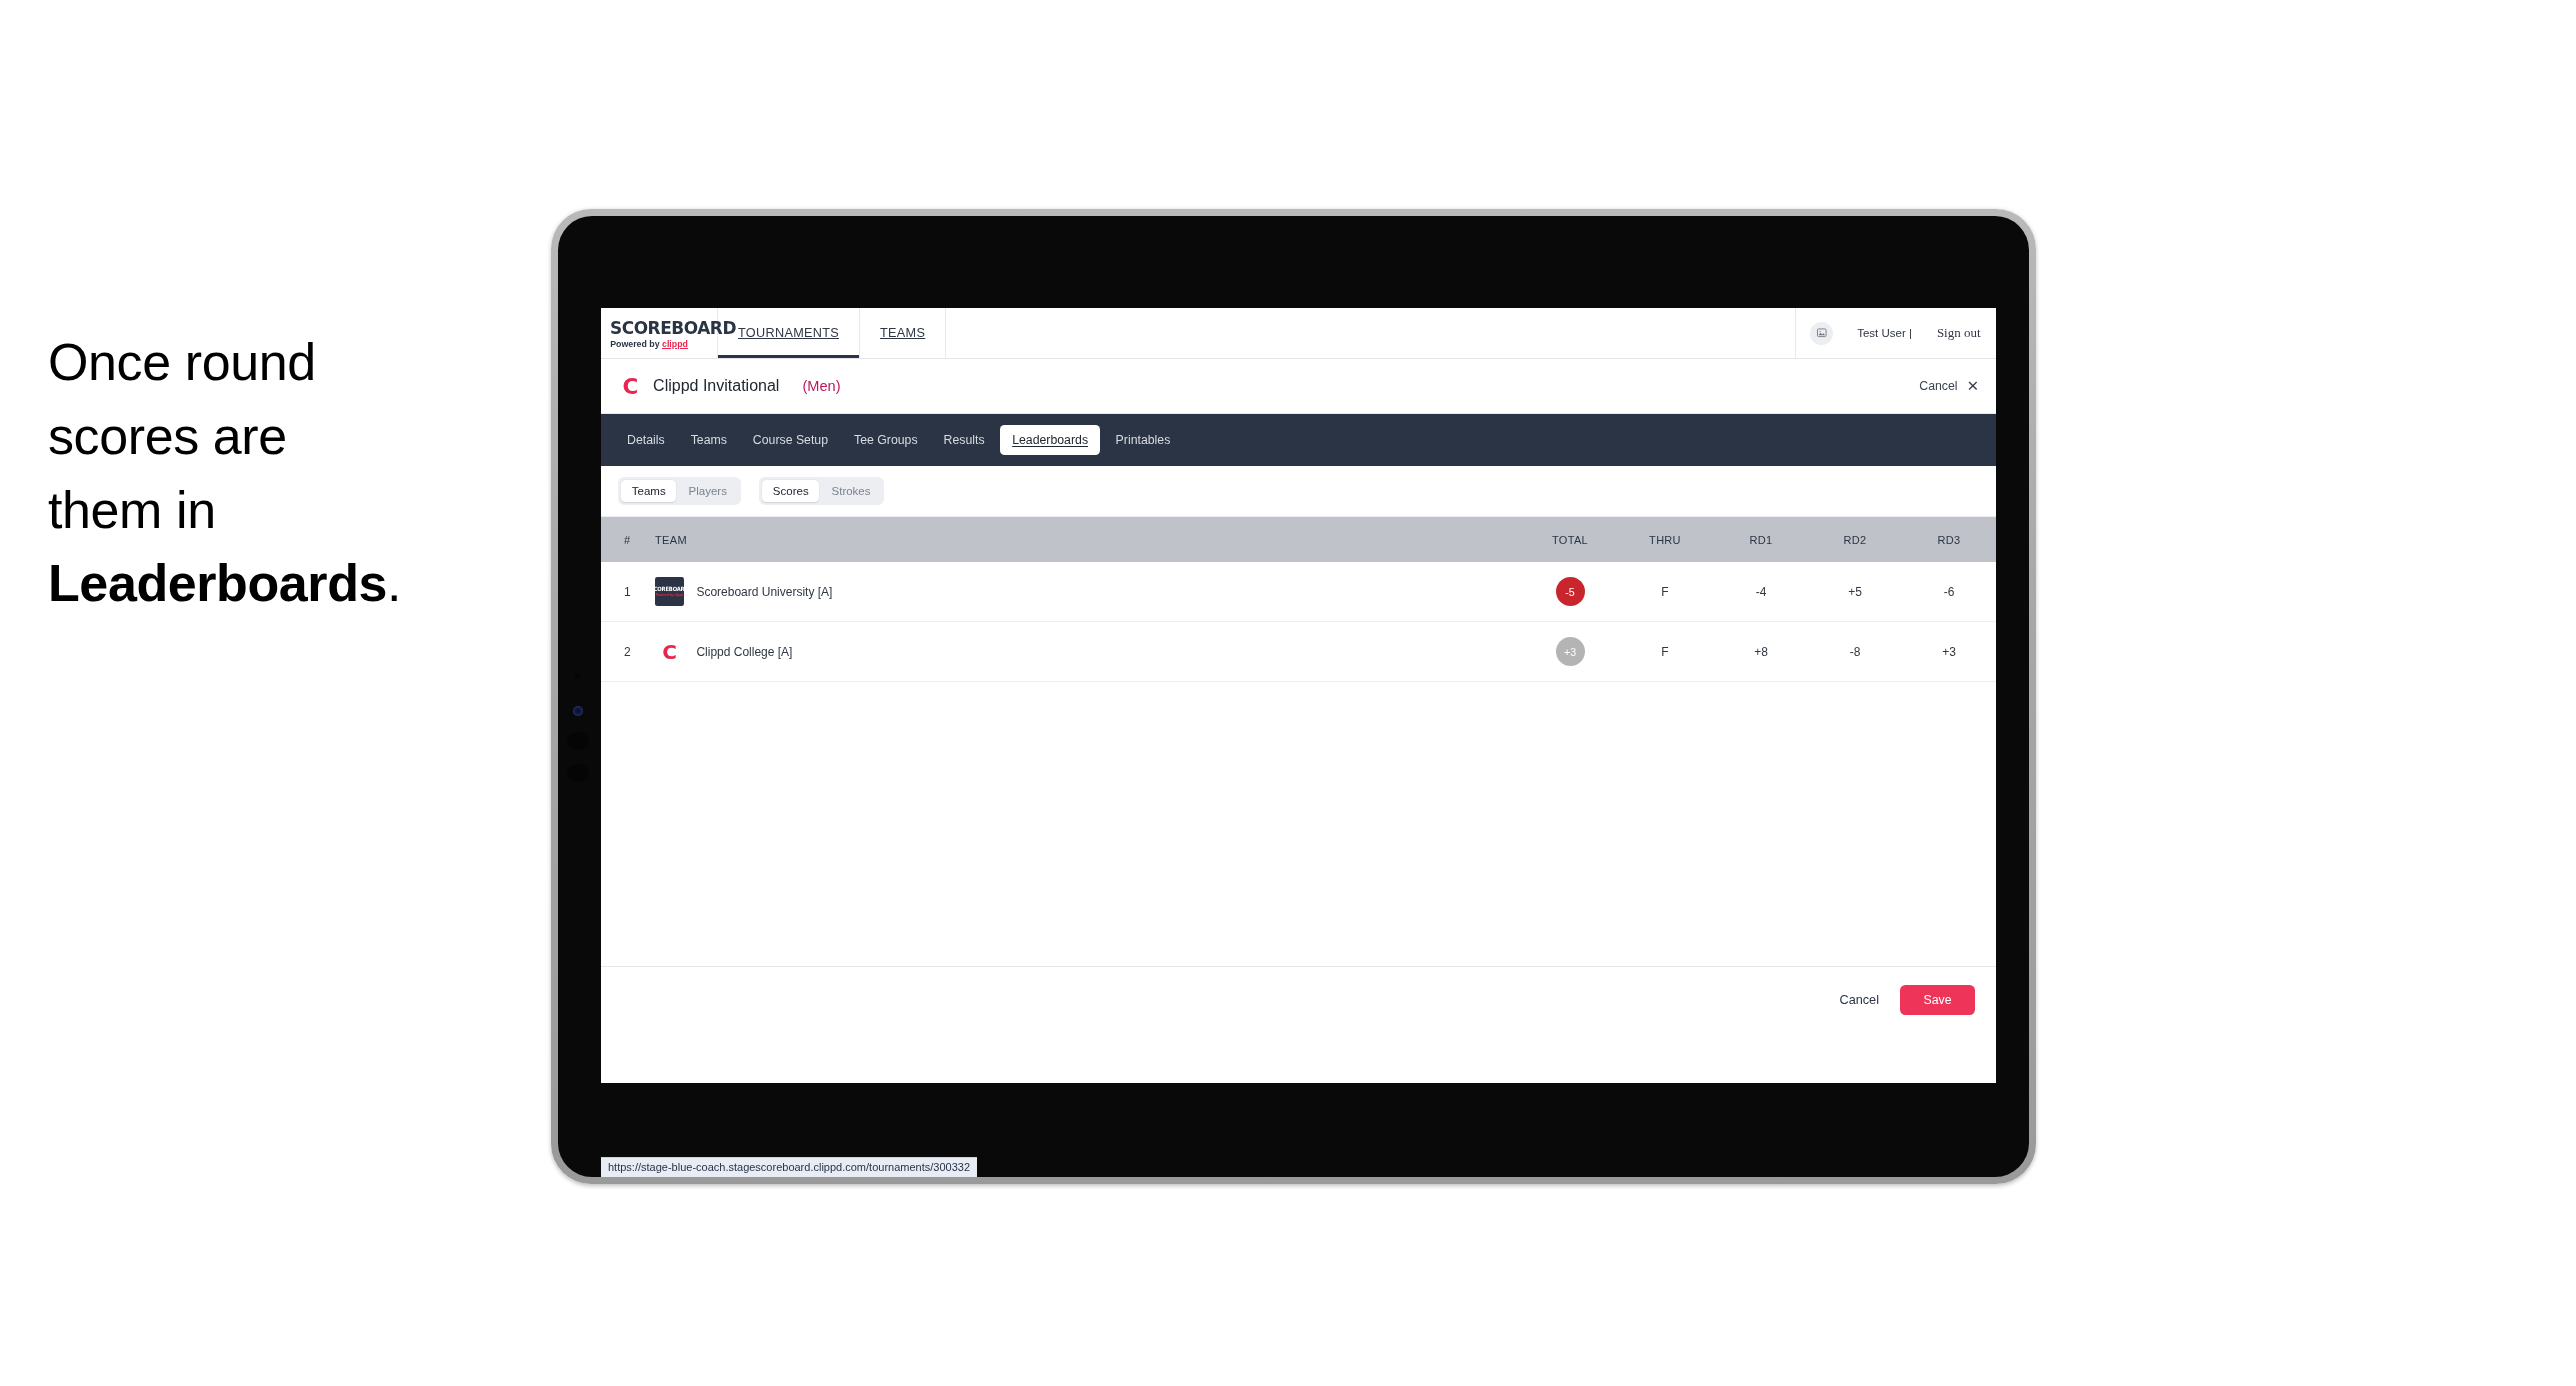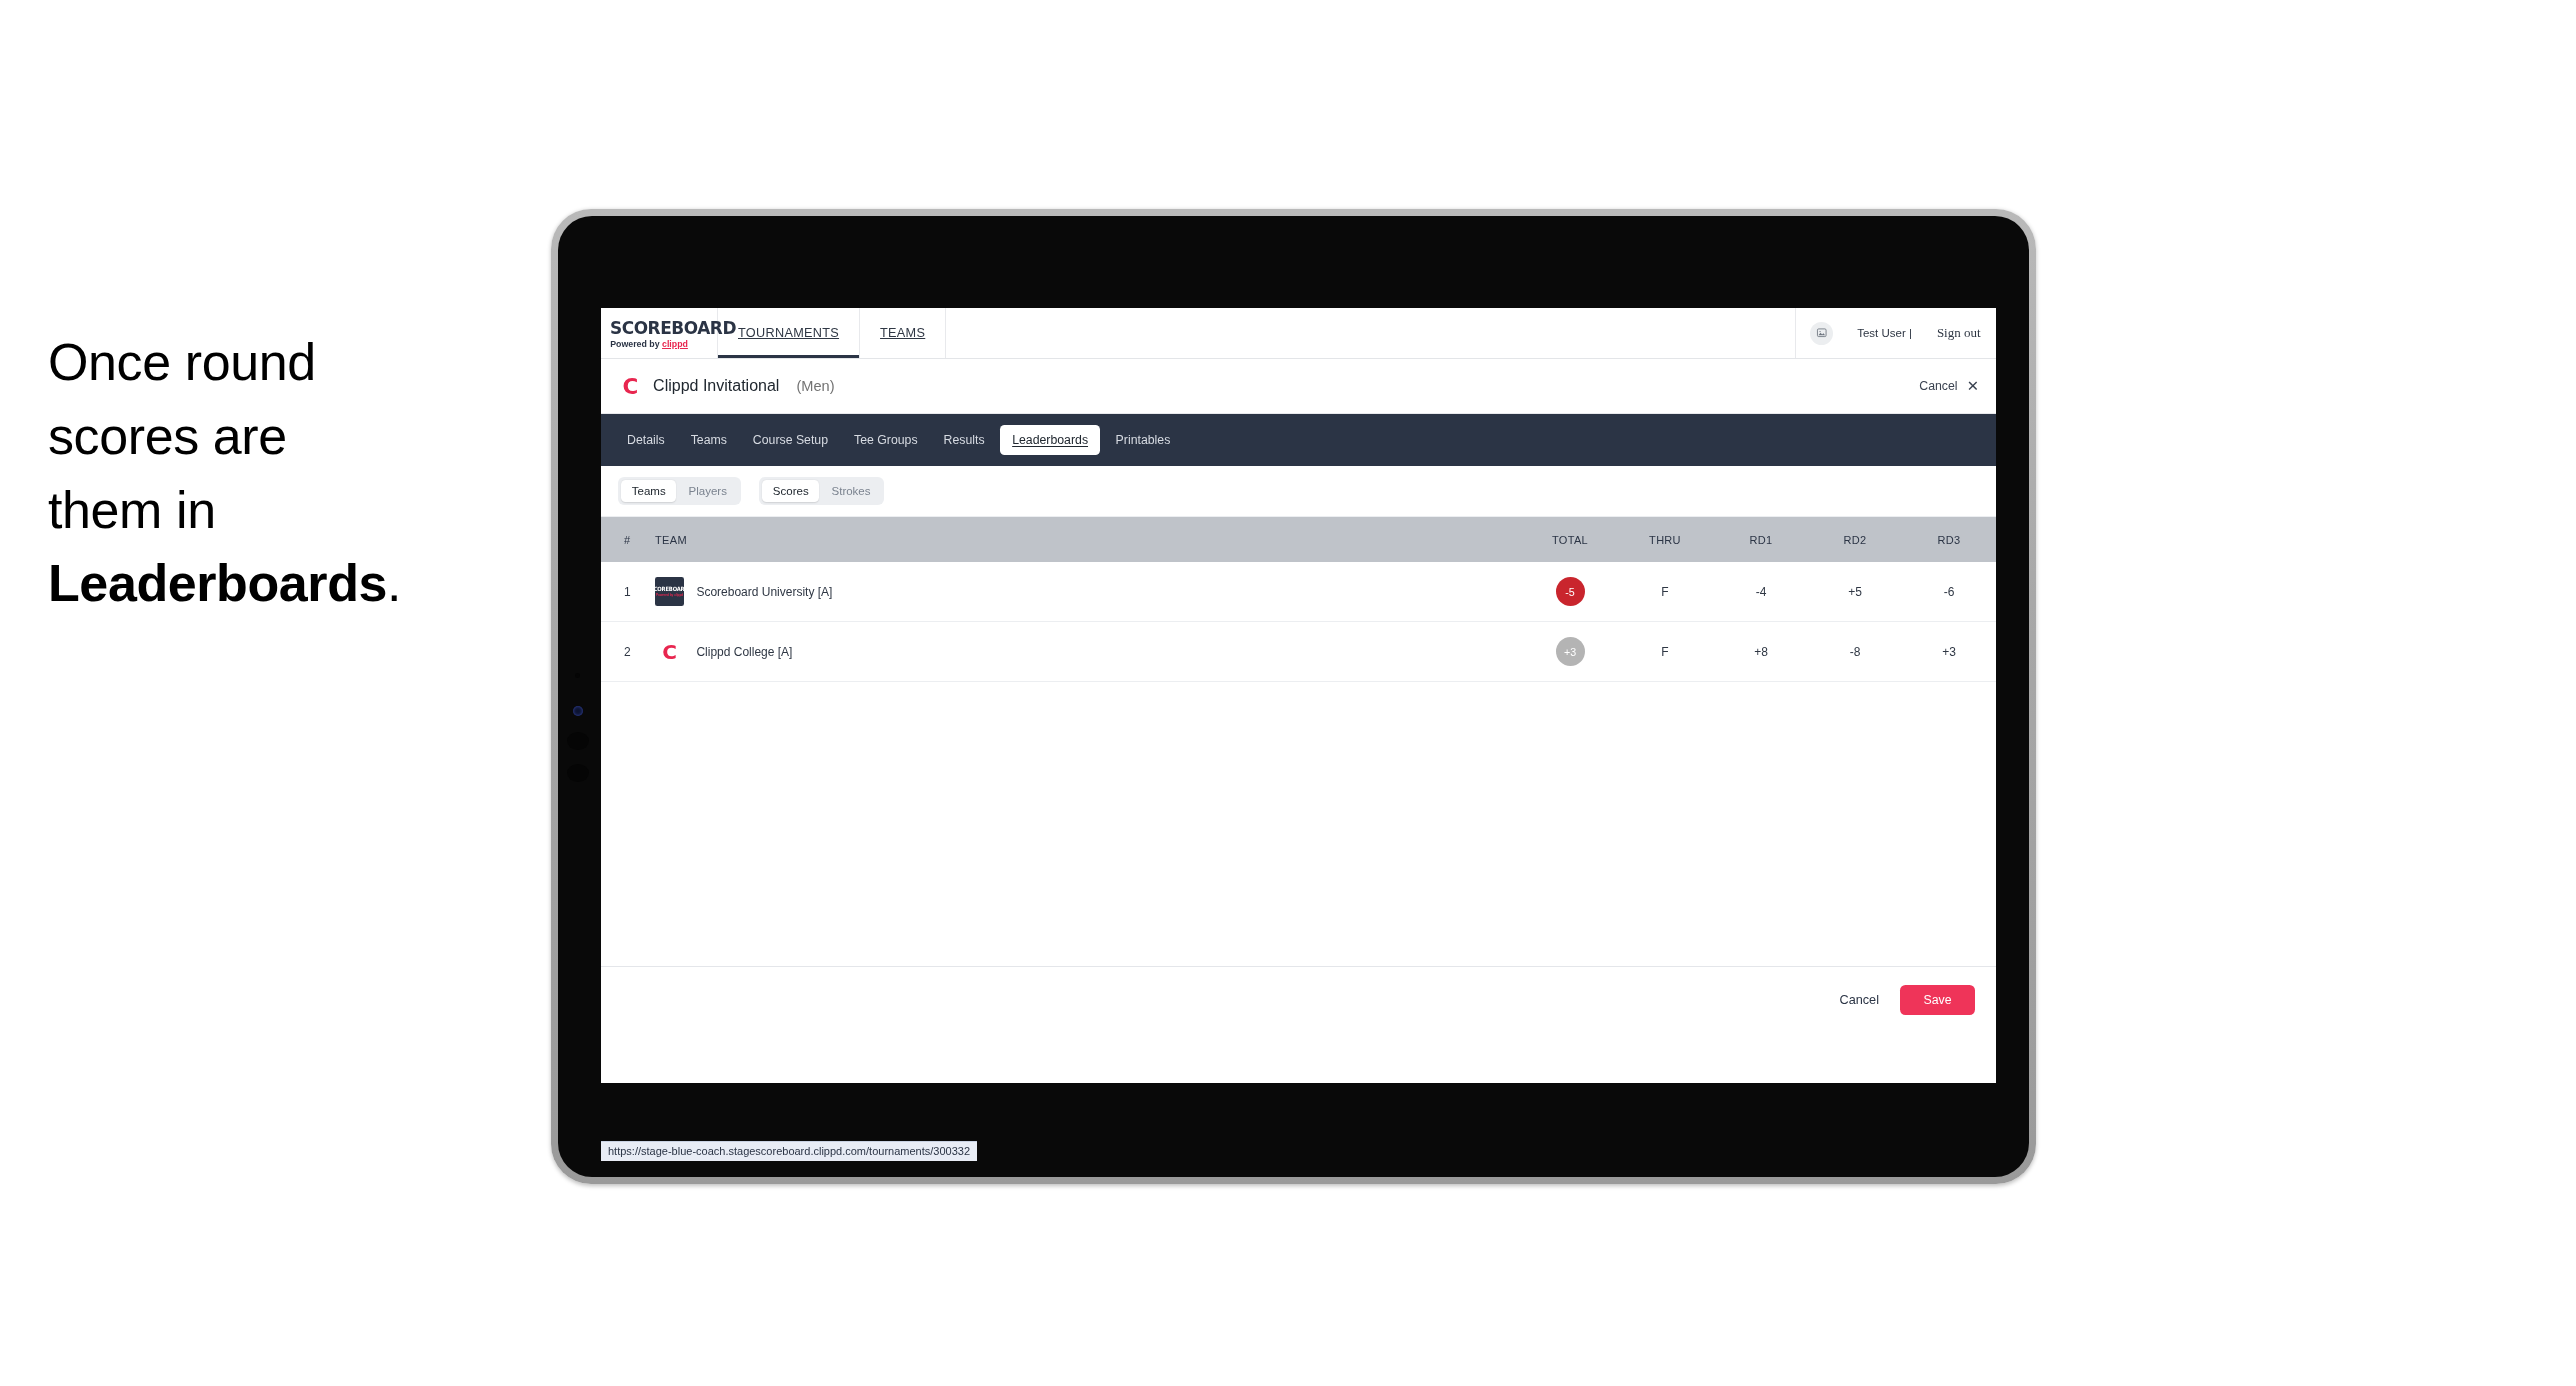--- a/index.html
+++ b/index.html
@@ -137,21 +137,21 @@
     border-bottom: 0.8px solid #e8e9ec;
     display: flex; align-items: center;
     padding: 0 17px 0 21.5px;
   }
   #tourn-logo {
     font-family: "DejaVu Sans", sans-serif;
     font-weight: 700; font-size: 21.5px;
     color: #e8264f; width: 26px;
   }
   #tourn-name { font-size: 16px; color: #20272f; margin-left: 4.6px; }
-  #tourn-gender { font-size: 14.6px; color: #737373; margin-left: 17px; }
+  #tourn-gender { font-size: 14.6px; color: #be185d; margin-left: 23px; }
   #tourn-spacer { flex: 1; }
   #cancel-top { font-size: 12.3px; color: #3a4250; display: flex; align-items: center; gap: 9.2px; }
   #cancel-x { font-size: 14.6px; font-weight: 500; line-height: 1; }
 
   
   #section-tabs {
     height: 52px;
     background: #2b3445;
     display: flex; align-items: center;
     padding-left: 15.4px; gap: 4.6px;
@@ -269,21 +269,21 @@
     color: #ffffff;
     font-size: 12.3px;
     padding: 8.4px 23px;
     border-radius: 5.4px;
     border: none;
   }
 
   
   #status-url {
     position: absolute;
-    left: 43px; bottom: 16px;
+    left: 43px; bottom: 0;
     background: #e8ecf5;
     color: #2b3445;
     font-size: 11px;
     padding: 3.1px 7px 3.8px 7px;
     border-top: 0.8px solid #c9d2e3;
     white-space: nowrap;
   }
 </style>
 </head>
 <body>

